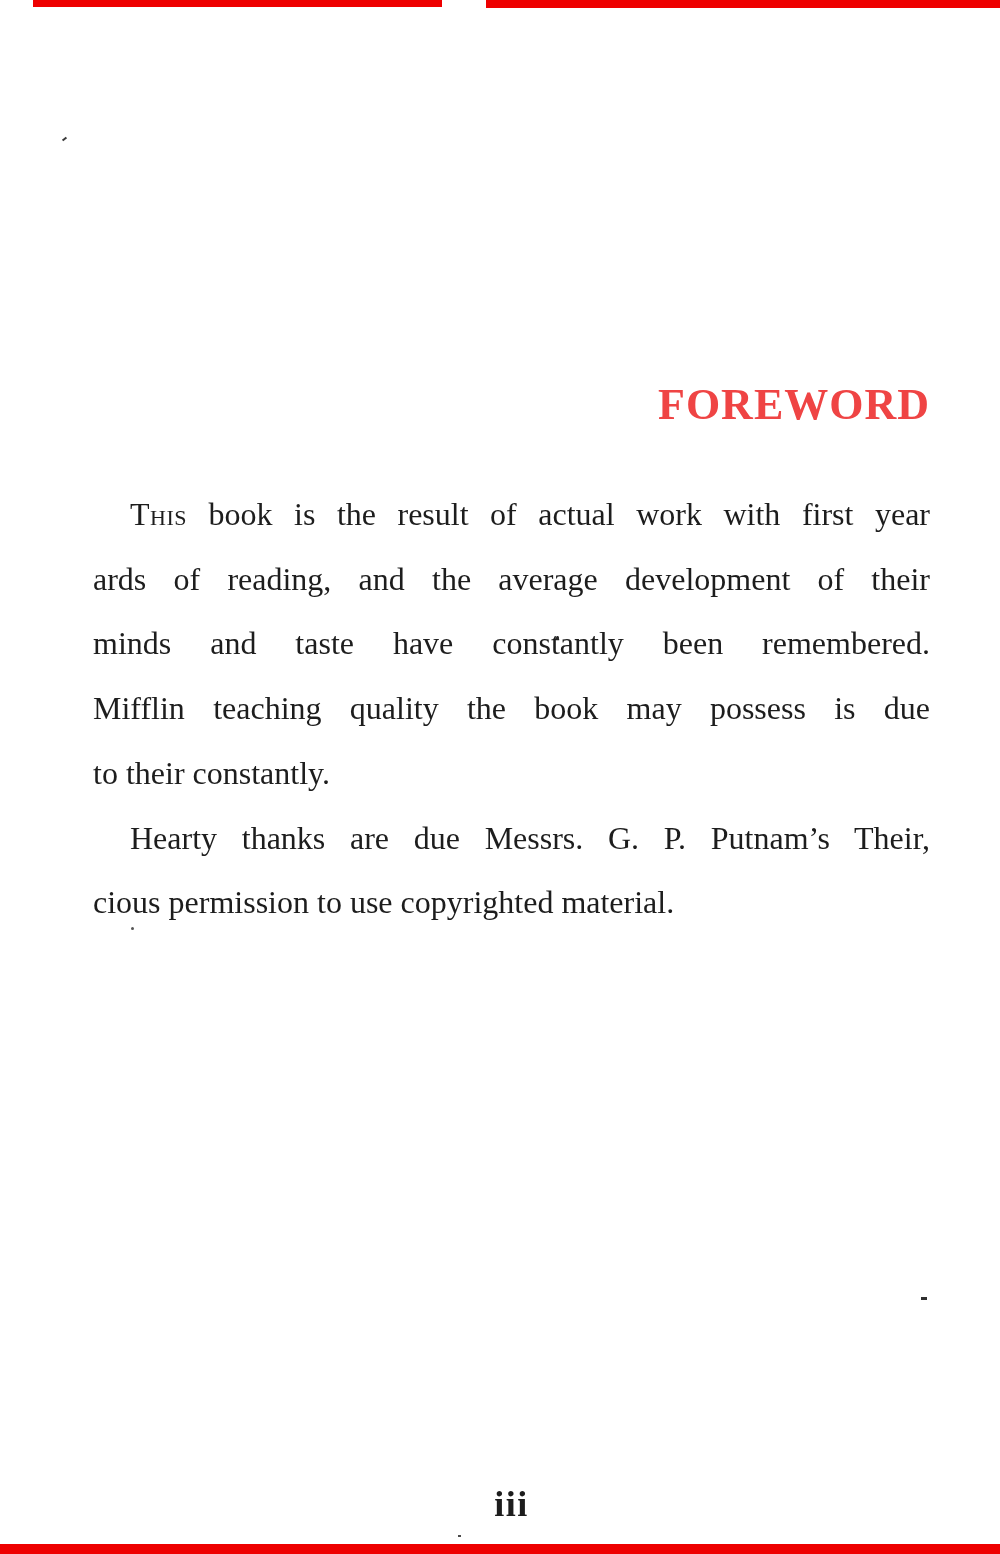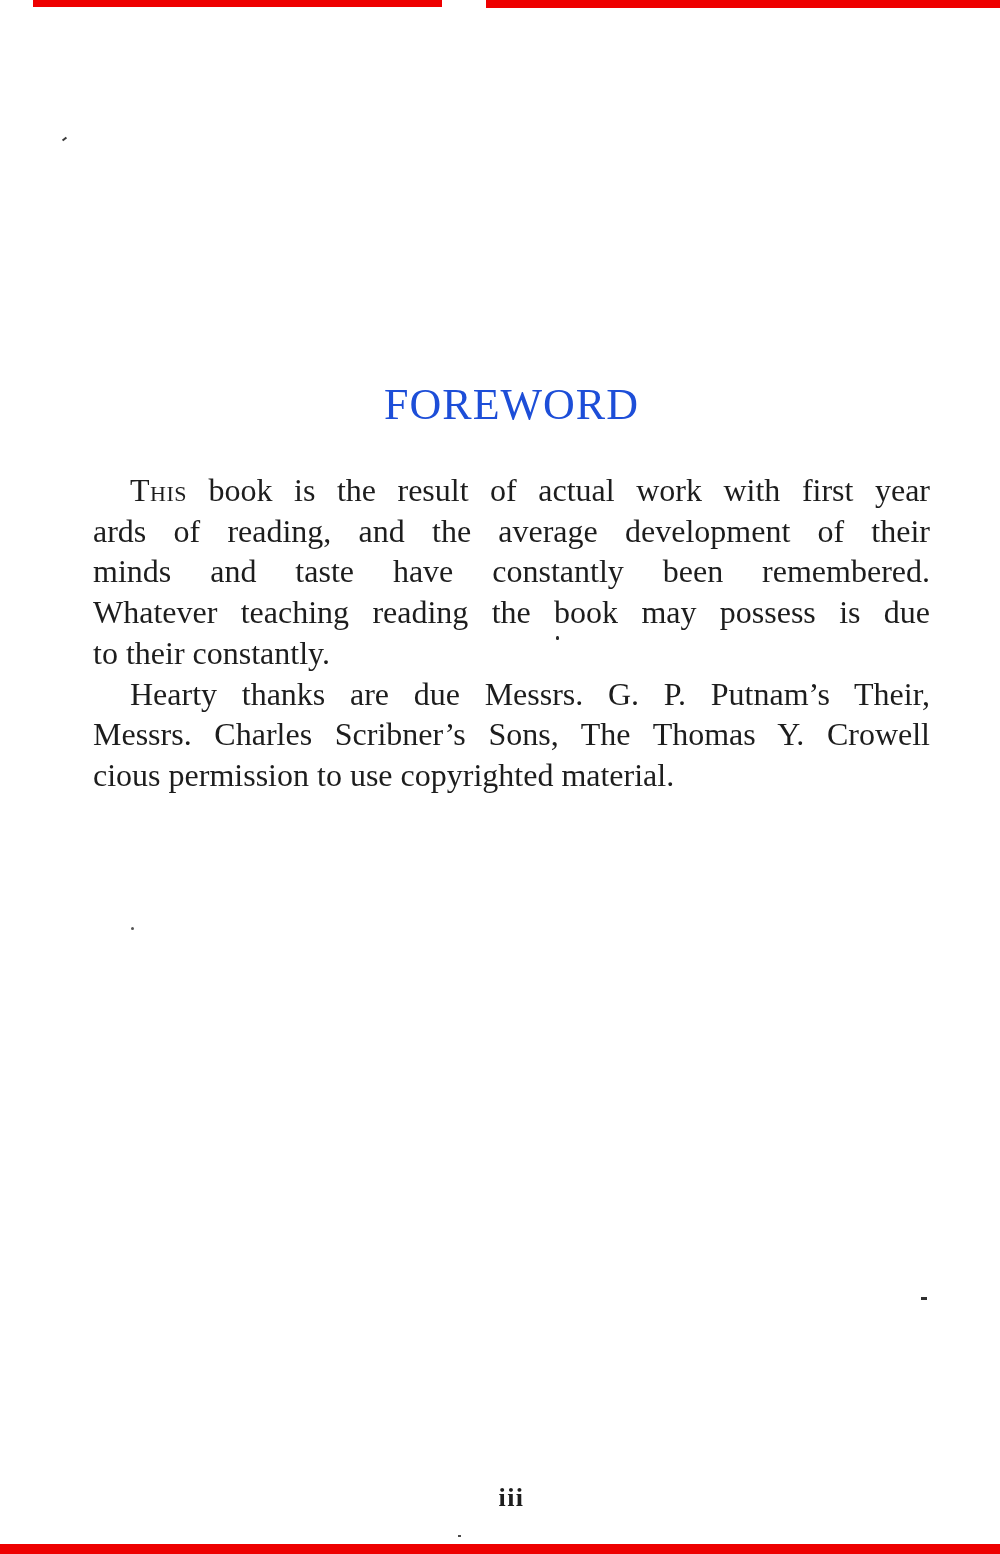--- a/index.html
+++ b/index.html
@@ -18,57 +18,59 @@
   
   .edge-bar { position: absolute; }
   .edge-top-left  { left: 33px;  top: 0;      width: 409px;  height: 7px; }
   .edge-top-right { left: 486px; top: 0;      width: 514px;  height: 8px; }
   .edge-bottom    { left: 0;     top: 1544px; width: 1000px; height: 10px; }
 
   
   .title {
     position: absolute;
     left: 93px; top: 379px; width: 837px;
-    text-align: center;
+    text-align: right;
     font-size: 44px;
     letter-spacing: 1px;
-    color: #1d4ed8;
+    color: #ef4444;
     white-space: nowrap;
+    font-weight: bold;
   }
 
   
   .body-text {
     position: absolute;
     left: 93px; top: 470px; width: 837px;
     font-size: 32px;
     line-height: 40.7px;
     color: #1d1d1d;
   }
   .line {
     text-align: justify;
     text-align-last: justify;
     white-space: normal;
+    margin-top: 24px;
   }
   .line.last {
     text-align-last: left;
   }
   .line.indent {
     text-indent: 37px;
   }
   .sc {
     font-variant: small-caps;
     letter-spacing: 0.5px;
   }
 
   
   .page-number {
     position: absolute;
     left: 93px; top: 1483px; width: 837px;
     text-align: center;
-    font-size: 26px;
+    font-size: 36px;
     font-weight: bold;
     letter-spacing: 1.5px;
     color: #1d1d1d;
   }
 
   
   .artifact { position: absolute; background: #3a3a3a; }
   .speck-top-left      { left: 62px;  top: 138px;  width: 5px; height: 2px; transform: rotate(-40deg); }
   .speck-constantly    { left: 556px; top: 636px;  width: 3px; height: 4px; border-radius: 40%; background:#2a2a2a; }
   .speck-below-para    { left: 131px; top: 927px;  width: 3px; height: 3px; border-radius: 50%; background:#555; }
@@ -85,27 +87,26 @@
   <div class="edge-bar edge-bottom" style="background-color: rgb(238, 0, 0);"></div>
 
   <div class="title">FOREWORD</div>
 
   <div class="body-text">
 
     <div>
       <div class="line indent"><span class="sc">This</span><span> book is the result of actual work with first year</span></div>
       <div class="line">ards of reading, and the average development of their</div>
       <div class="line">minds and taste have constantly been remembered.</div>
-      <div class="line">Whatever teaching reading the book may possess is due</div>
+      <div class="line">Mifflin teaching quality the book may possess is due</div>
       <div class="line last">to their constantly.</div>
     </div>
 
     <div>
       <div class="line indent">Hearty thanks are due Messrs. G. P. Putnam’s Their,</div>
-      <div class="line">Messrs. Charles Scribner’s Sons, The Thomas Y. Crowell</div>
       <div class="line last">cious permission to use copyrighted material.</div>
     </div>
 
   </div>
 
   <div class="page-number">iii</div>
 
   <div class="artifact speck-top-left"></div>
   <div class="artifact speck-constantly"></div>
   <div class="artifact speck-below-para"></div>

